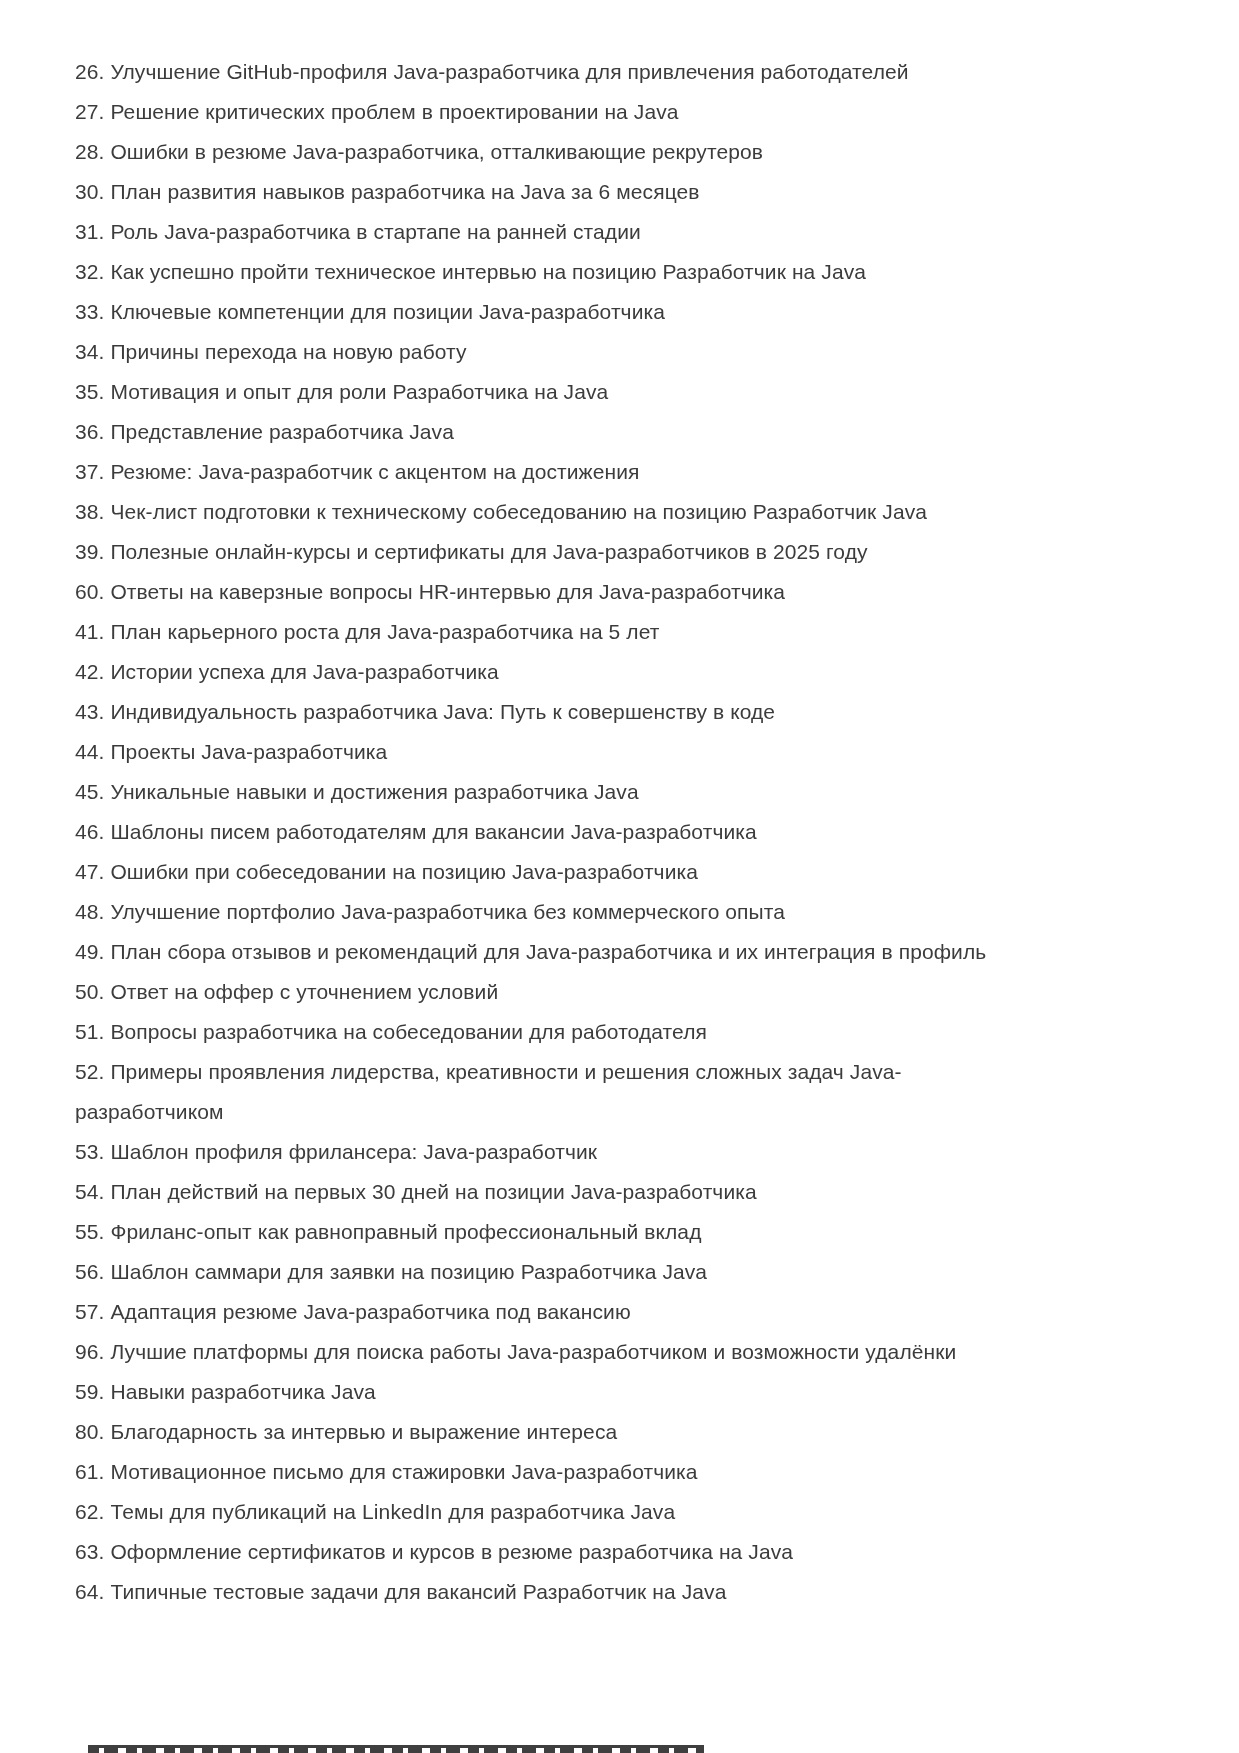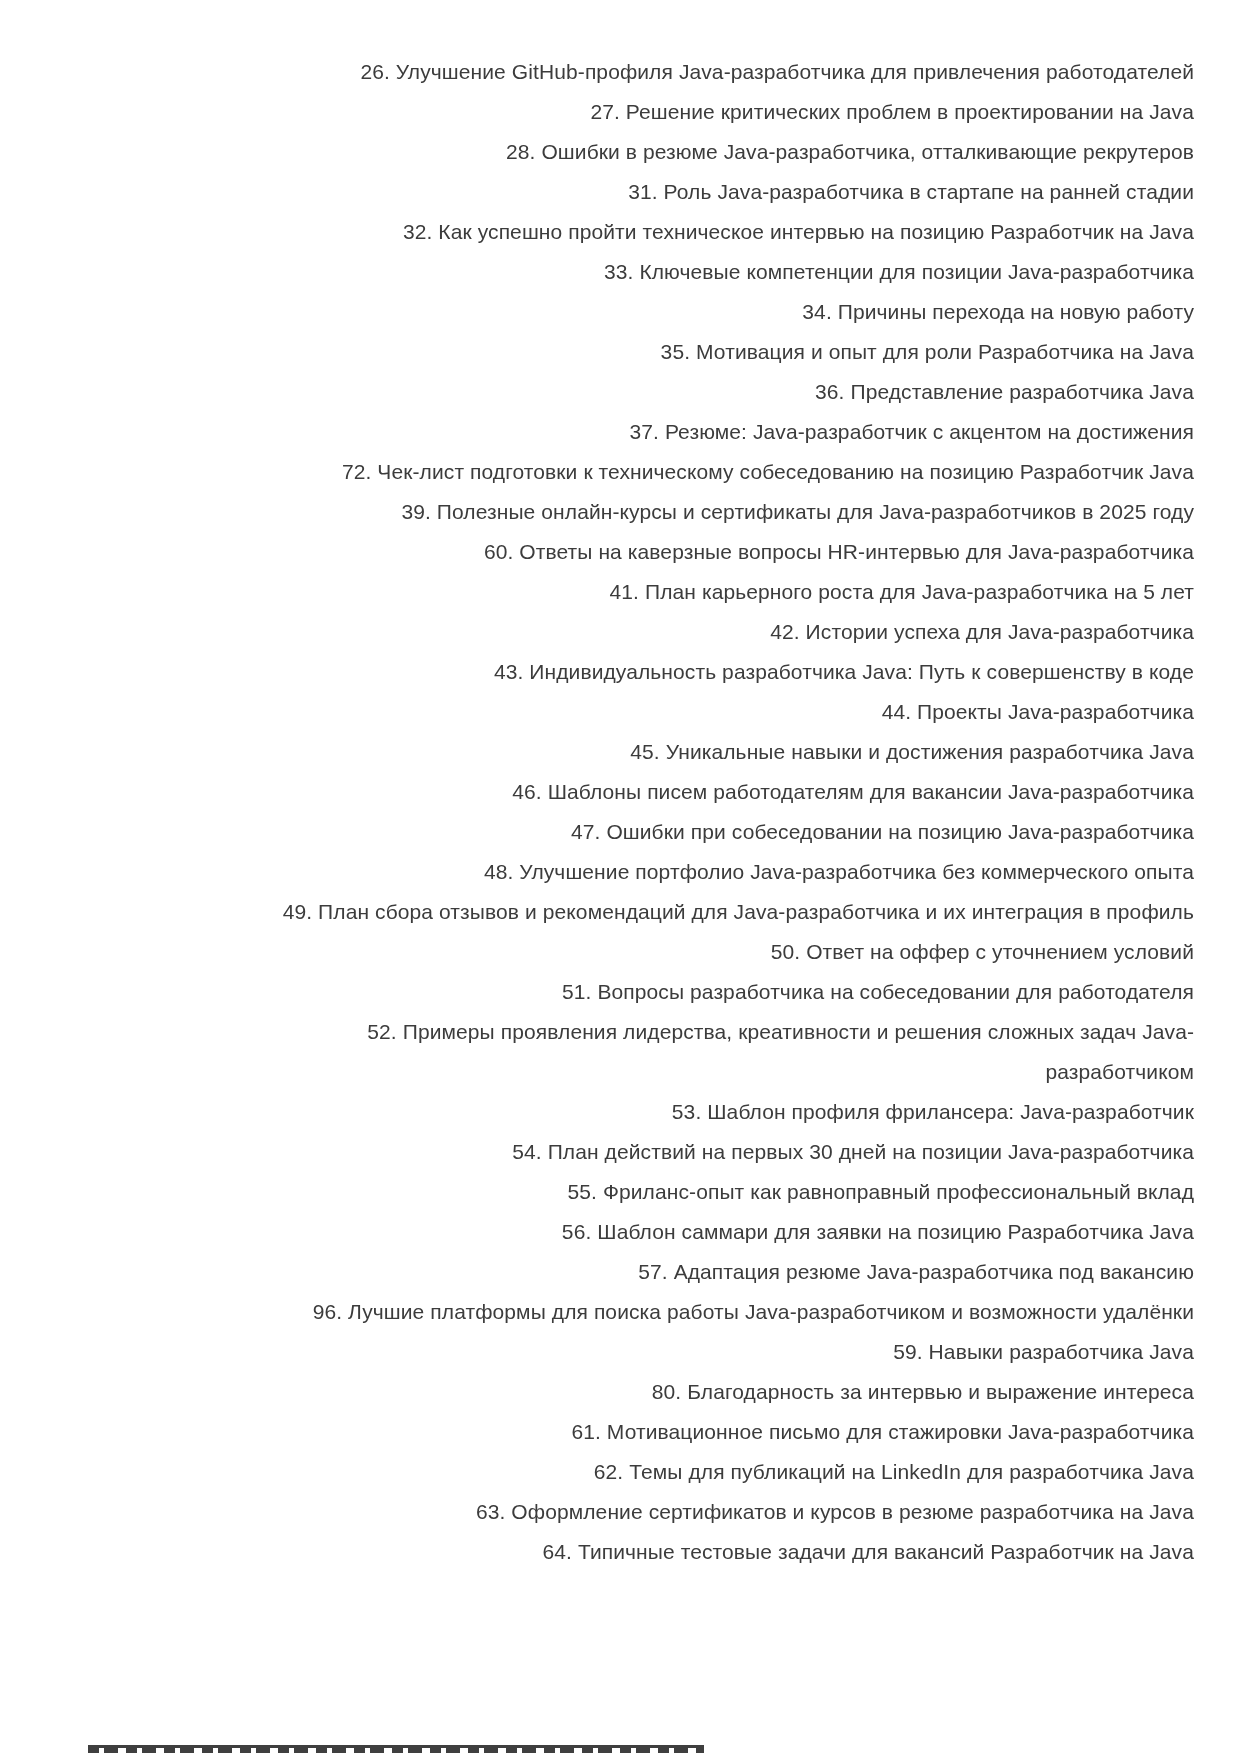--- a/index.html
+++ b/index.html
@@ -18,21 +18,20 @@
   }
   .doc-page {
     position: absolute;
     inset: 0;
     background: #ffffff;
   }
   .numbered-list {
     padding: 52px 45px 0 75px;
     max-width: 1124px;
     box-sizing: content-box;
-    text-align: right;
   }
   .item {
     font-size: 21px;
     line-height: 40px;
     white-space: pre-line;
     letter-spacing: 0.1px;
   }
   
   .cut-line {
     position: absolute;
@@ -53,28 +52,29 @@
   }
 </style>
 </head>
 <body style="color: rgb(60, 60, 60); background: rgb(255, 255, 255);">
 
 <div class="doc-page">
   <div class="numbered-list">
       <div class="item">26. Улучшение GitHub-профиля Java-разработчика для привлечения работодателей</div>
       <div class="item">27. Решение критических проблем в проектировании на Java</div>
       <div class="item">28. Ошибки в резюме Java-разработчика, отталкивающие рекрутеров</div>
+      <div class="item">30. План развития навыков разработчика на Java за 6 месяцев</div>
       <div class="item">31. Роль Java-разработчика в стартапе на ранней стадии</div>
       <div class="item">32. Как успешно пройти техническое интервью на позицию Разработчик на Java</div>
       <div class="item">33. Ключевые компетенции для позиции Java-разработчика</div>
       <div class="item">34. Причины перехода на новую работу</div>
       <div class="item">35. Мотивация и опыт для роли Разработчика на Java</div>
       <div class="item">36. Представление разработчика Java</div>
       <div class="item">37. Резюме: Java-разработчик с акцентом на достижения</div>
-      <div class="item">72. Чек-лист подготовки к техническому собеседованию на позицию Разработчик Java</div>
+      <div class="item">38. Чек-лист подготовки к техническому собеседованию на позицию Разработчик Java</div>
       <div class="item">39. Полезные онлайн-курсы и сертификаты для Java-разработчиков в 2025 году</div>
       <div class="item">60. Ответы на каверзные вопросы HR-интервью для Java-разработчика</div>
       <div class="item">41. План карьерного роста для Java-разработчика на 5 лет</div>
       <div class="item">42. Истории успеха для Java-разработчика</div>
       <div class="item">43. Индивидуальность разработчика Java: Путь к совершенству в коде</div>
       <div class="item">44. Проекты Java-разработчика</div>
       <div class="item">45. Уникальные навыки и достижения разработчика Java</div>
       <div class="item">46. Шаблоны писем работодателям для вакансии Java-разработчика</div>
       <div class="item">47. Ошибки при собеседовании на позицию Java-разработчика</div>
       <div class="item">48. Улучшение портфолио Java-разработчика без коммерческого опыта</div>

